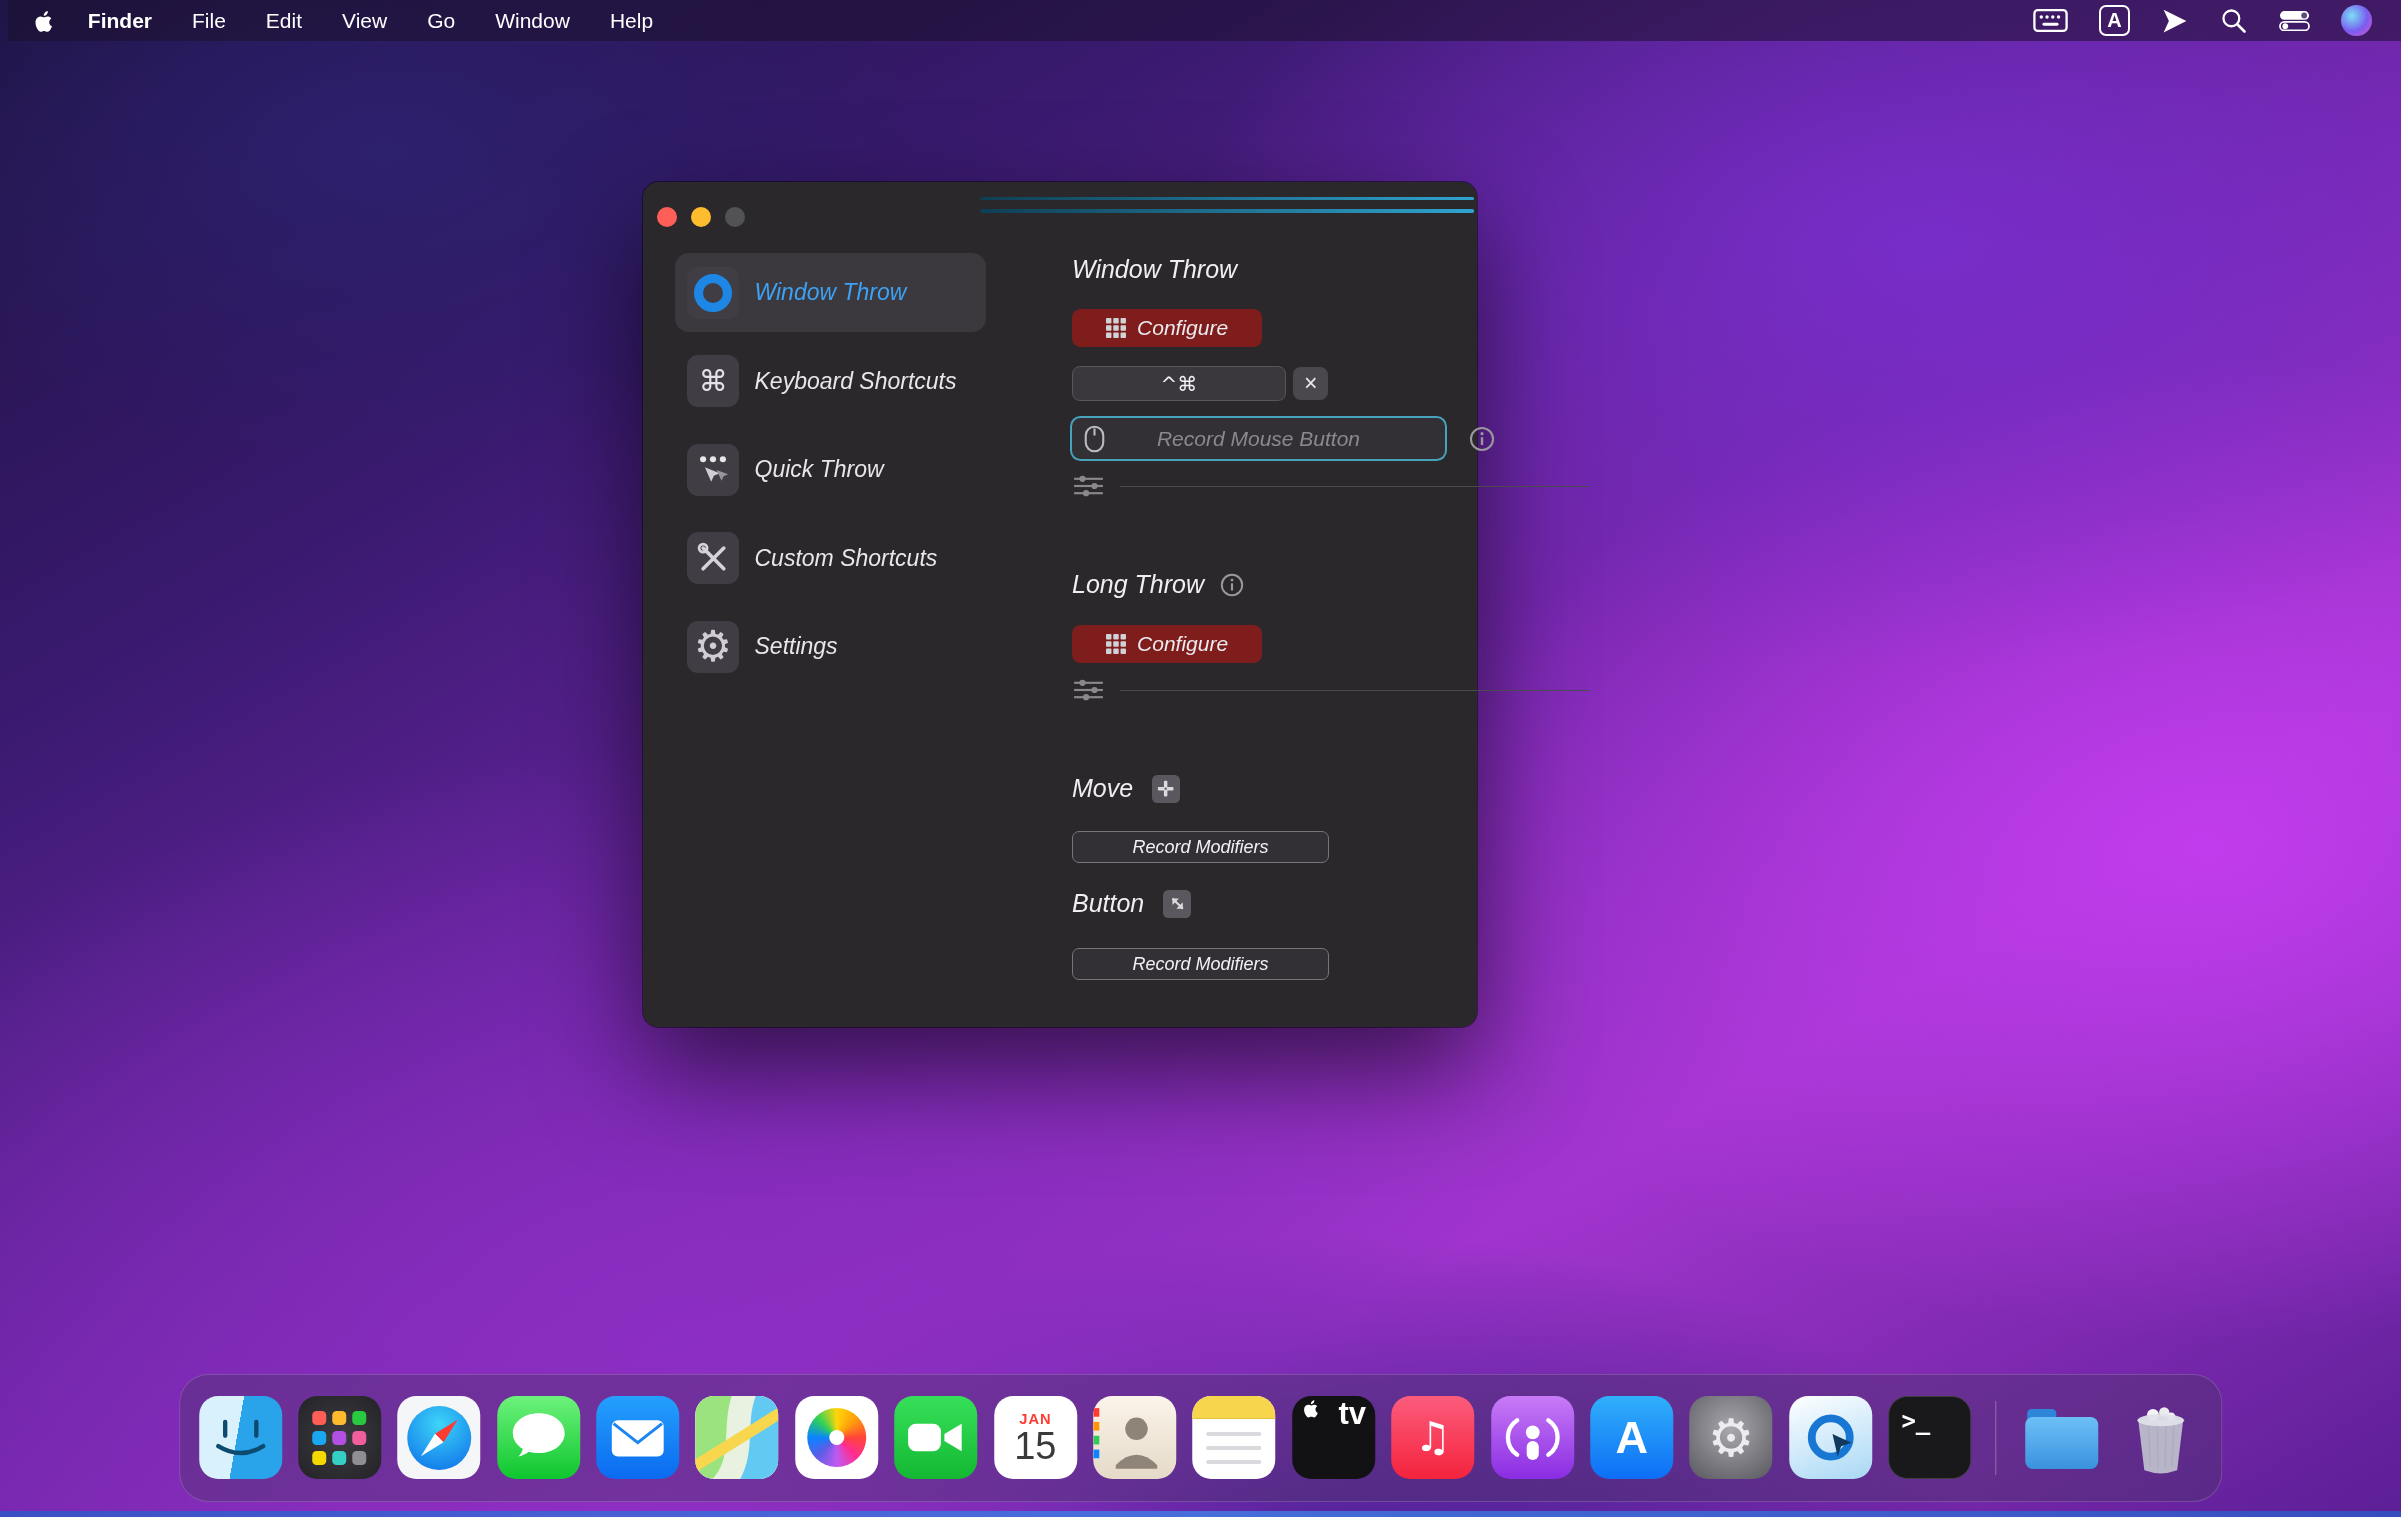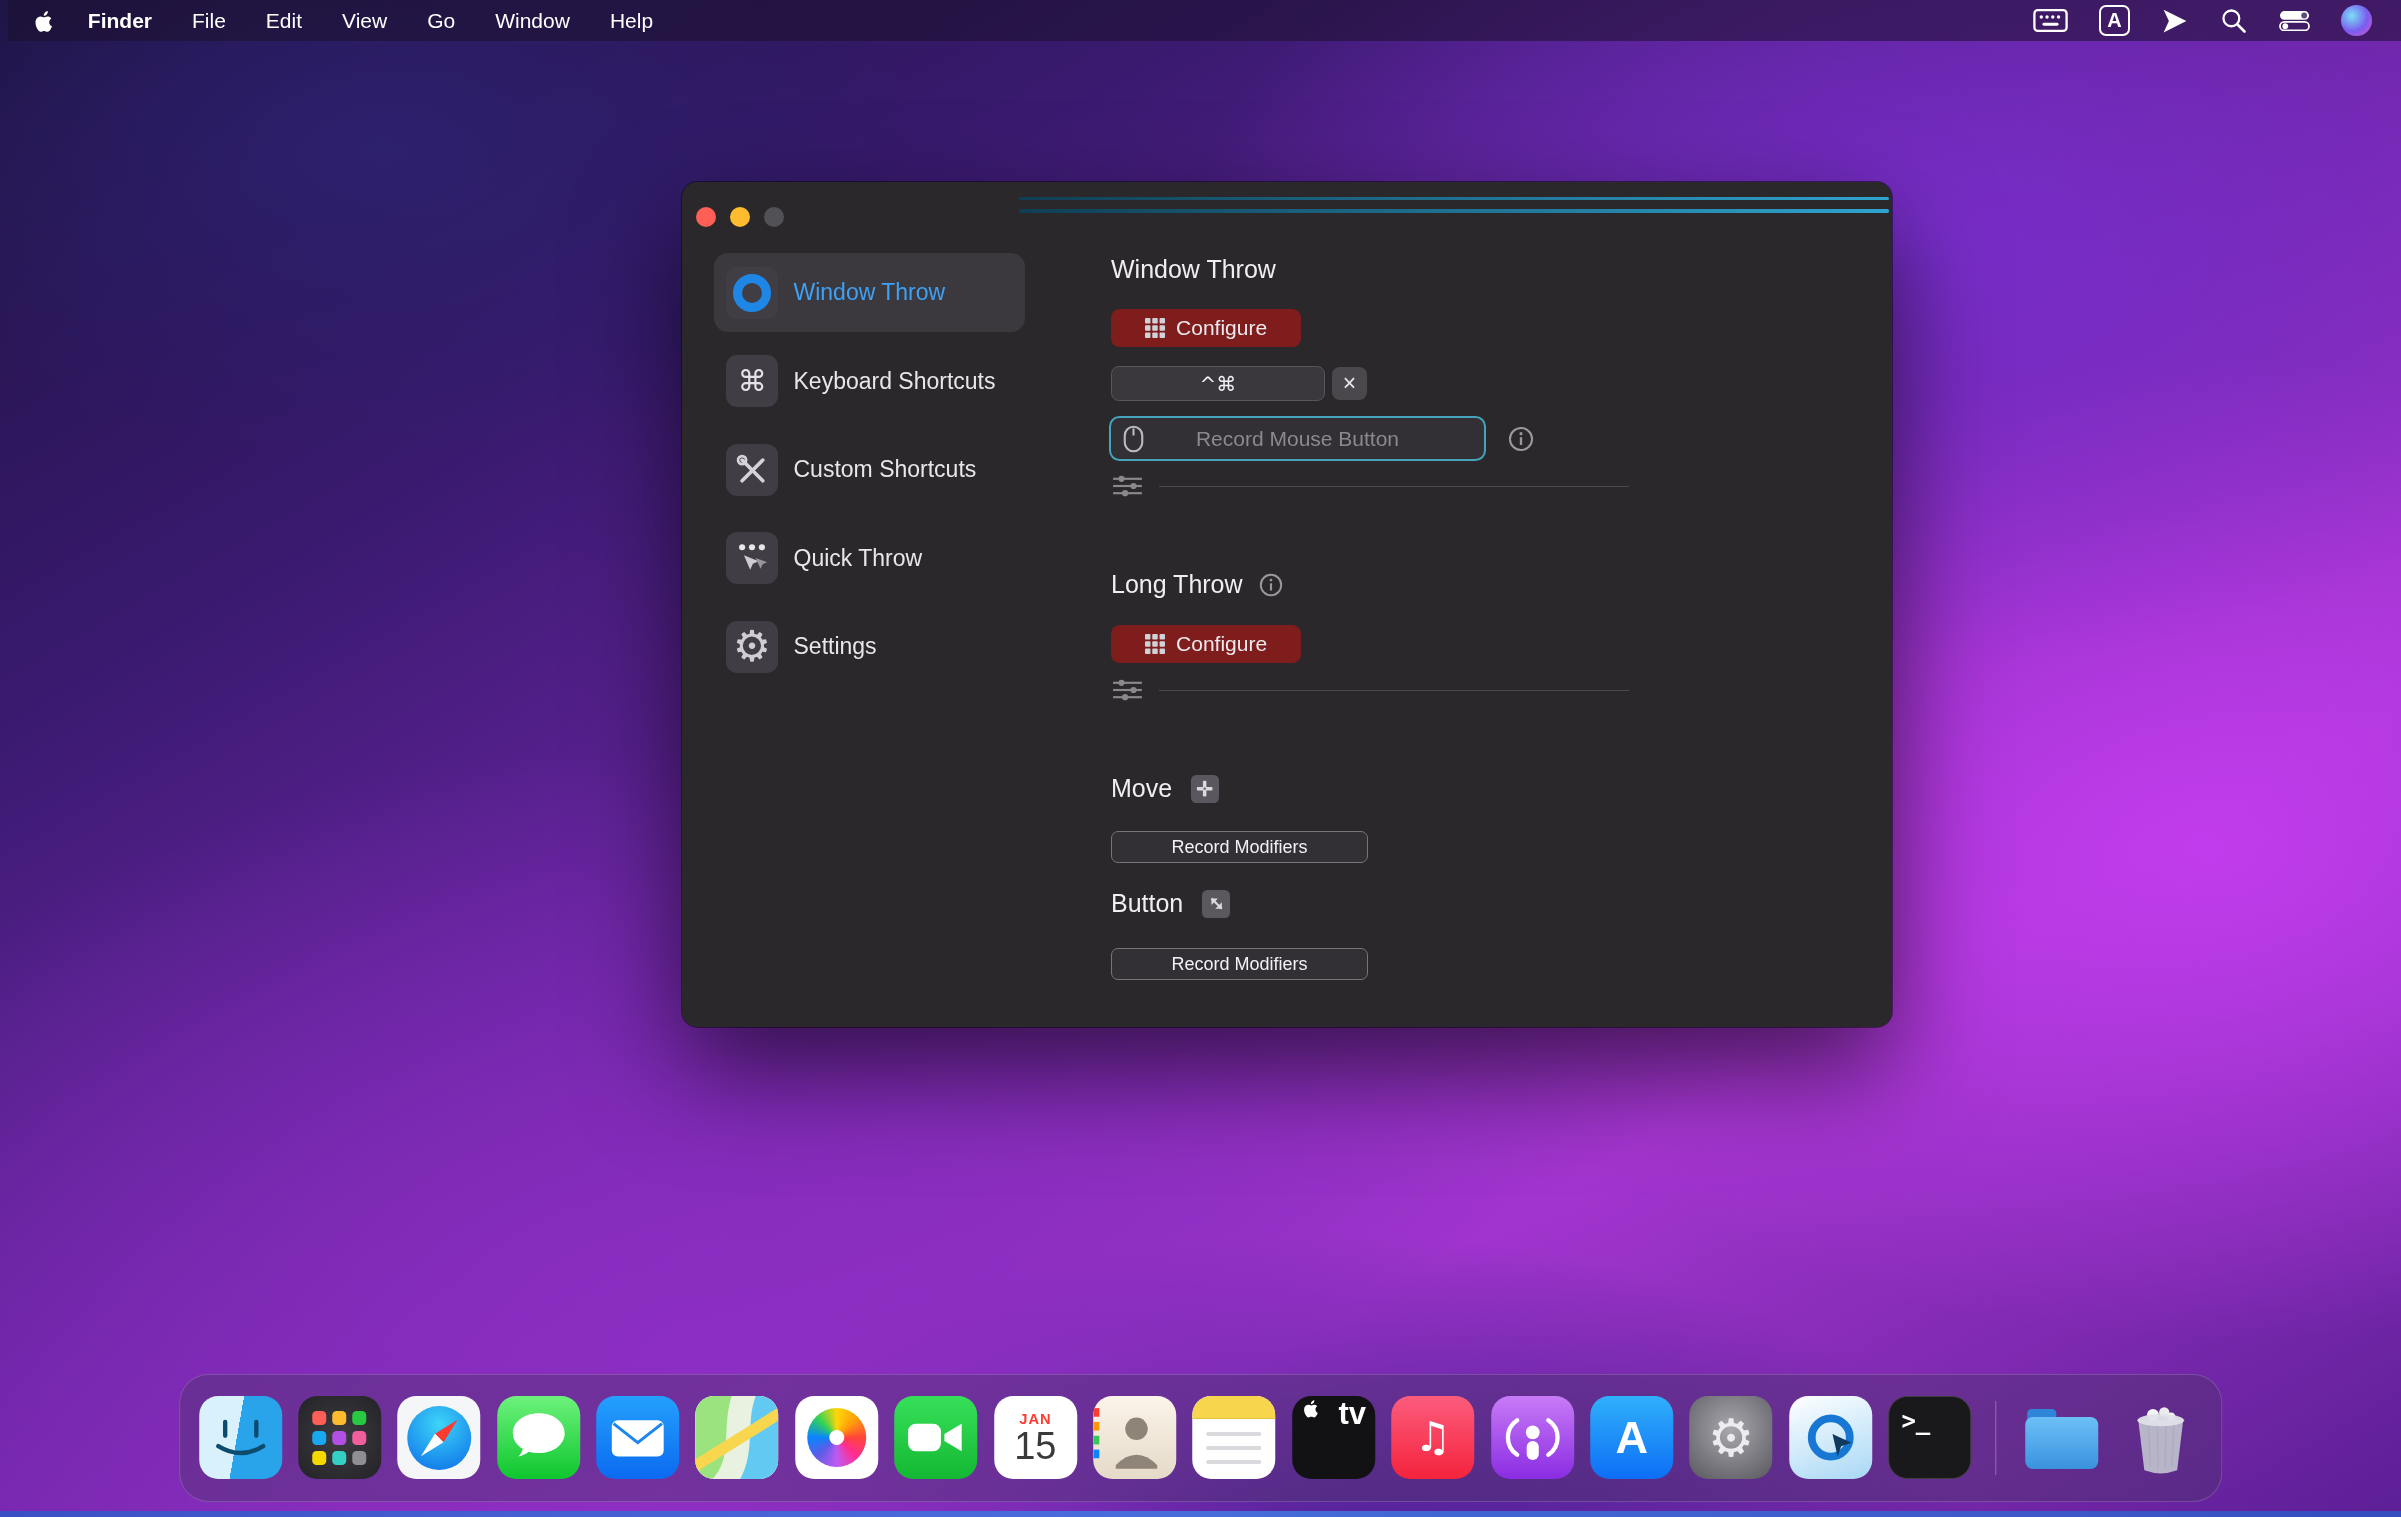--- a/index.html
+++ b/index.html
@@ -24,22 +24,22 @@
   .mb-app{font-weight:700;}
   .mb-item{font-weight:400;}
   .mb-right{margin-left:auto;display:flex;align-items:center;gap:31px;padding-right:29px;}
   .st-ic{display:flex;align-items:center;justify-content:center;}
   .ic-a{width:31px;height:31px;border:2.6px solid #fff;border-radius:7px;display:flex;
     align-items:center;justify-content:center;font-size:20px;font-weight:700;color:#fff;box-sizing:border-box;}
   .ic-siri{width:31px;height:31px;border-radius:50%;
     background:radial-gradient(circle at 35% 35%,#7ae0f5,#7a5cf0 55%,#e058c8);}
 
   
-  .window{position:absolute;left:682px;top:182px;width:1210px;height:845px;background:#2a282b;
-    border-radius:15.5px;box-shadow:0 43px 104px rgba(0,0,0,.6),0 0 0 0.9px rgba(0,0,0,.45);}
+  .window{position:absolute;left:643px;top:182px;width:834px;height:845px;background:#2a282b;
+    border-radius:15.5px;box-shadow:0 43px 104px rgba(0,0,0,.6),0 0 0 0.9px rgba(0,0,0,.45);font-style:italic;}
   .stripe{position:absolute;right:2.6px;left:337px;height:3.5px;border-radius:1.7px;
     background:linear-gradient(90deg,#0f3e54,#2fa4cf);}
   .stripe1{top:14.7px;} .stripe2{top:27px;}
   .tl{position:absolute;top:25px;left:14px;display:flex;gap:14px;}
   .tl span{width:20px;height:20px;border-radius:50%;}
   .tl-close{background:#ff5f57;} .tl-min{background:#febc2e;} .tl-zoom{background:#525256;}
 
   
   .sidebar{position:absolute;left:32px;top:71px;width:311px;display:flex;flex-direction:column;gap:9.5px;}
   .side-item{height:79px;border-radius:14px;display:flex;align-items:center;gap:15.5px;padding:0 12px;box-sizing:border-box;}
@@ -203,42 +203,42 @@
           </span>
         <span class="side-label">Window Throw</span>
       </div>
       <div class="side-item">
         <span class="side-icon glyph g-cmd">⌘</span>
         <span class="side-label">Keyboard Shortcuts</span>
       </div>
       <div class="side-item">
         <span class="side-icon">
           <svg width="36" height="36" viewBox="0 0 40 40">
-              <g stroke="#d5d3d9" stroke-width="4" stroke-linecap="round">
-                <line x1="9" y1="9" x2="32" y2="32"></line>
-                <line x1="32" y1="9" x2="9" y2="32"></line>
-              </g>
-              <circle cx="9" cy="9" r="4.5" fill="none" stroke="#d5d3d9" stroke-width="3"></circle>
-            </svg>
-        </span>
-        <span class="side-label">Custom Shortcuts</span>
-      </div>
-      <div class="side-item">
-        <span class="side-icon">
-          <svg width="36" height="36" viewBox="0 0 40 40">
               <g fill="#e8e6ea">
                 <circle cx="9" cy="8" r="3.4"></circle>
                 <circle cx="20" cy="8" r="3.4"></circle>
                 <circle cx="31" cy="8" r="3.4"></circle>
               </g>
               <path d="M11 17 l7 16 3-6.5 6.5-3 z" fill="#cfcdd3"></path>
               <path d="M24 20 l5.5 12 2.3-5 5-2.3 z" fill="#97959d"></path>
             </svg>
         </span>
         <span class="side-label">Quick Throw</span>
+      </div>
+      <div class="side-item">
+        <span class="side-icon">
+          <svg width="36" height="36" viewBox="0 0 40 40">
+              <g stroke="#d5d3d9" stroke-width="4" stroke-linecap="round">
+                <line x1="9" y1="9" x2="32" y2="32"></line>
+                <line x1="32" y1="9" x2="9" y2="32"></line>
+              </g>
+              <circle cx="9" cy="9" r="4.5" fill="none" stroke="#d5d3d9" stroke-width="3"></circle>
+            </svg>
+        </span>
+        <span class="side-label">Custom Shortcuts</span>
       </div>
       <div class="side-item">
         <span class="side-icon glyph g-gear">⚙</span>
         <span class="side-label">Settings</span>
       </div>
     </div>
 
     <div class="c-title" style="top:73px">Window Throw</div>
 
     <div class="btn-configure" style="top:127px">

